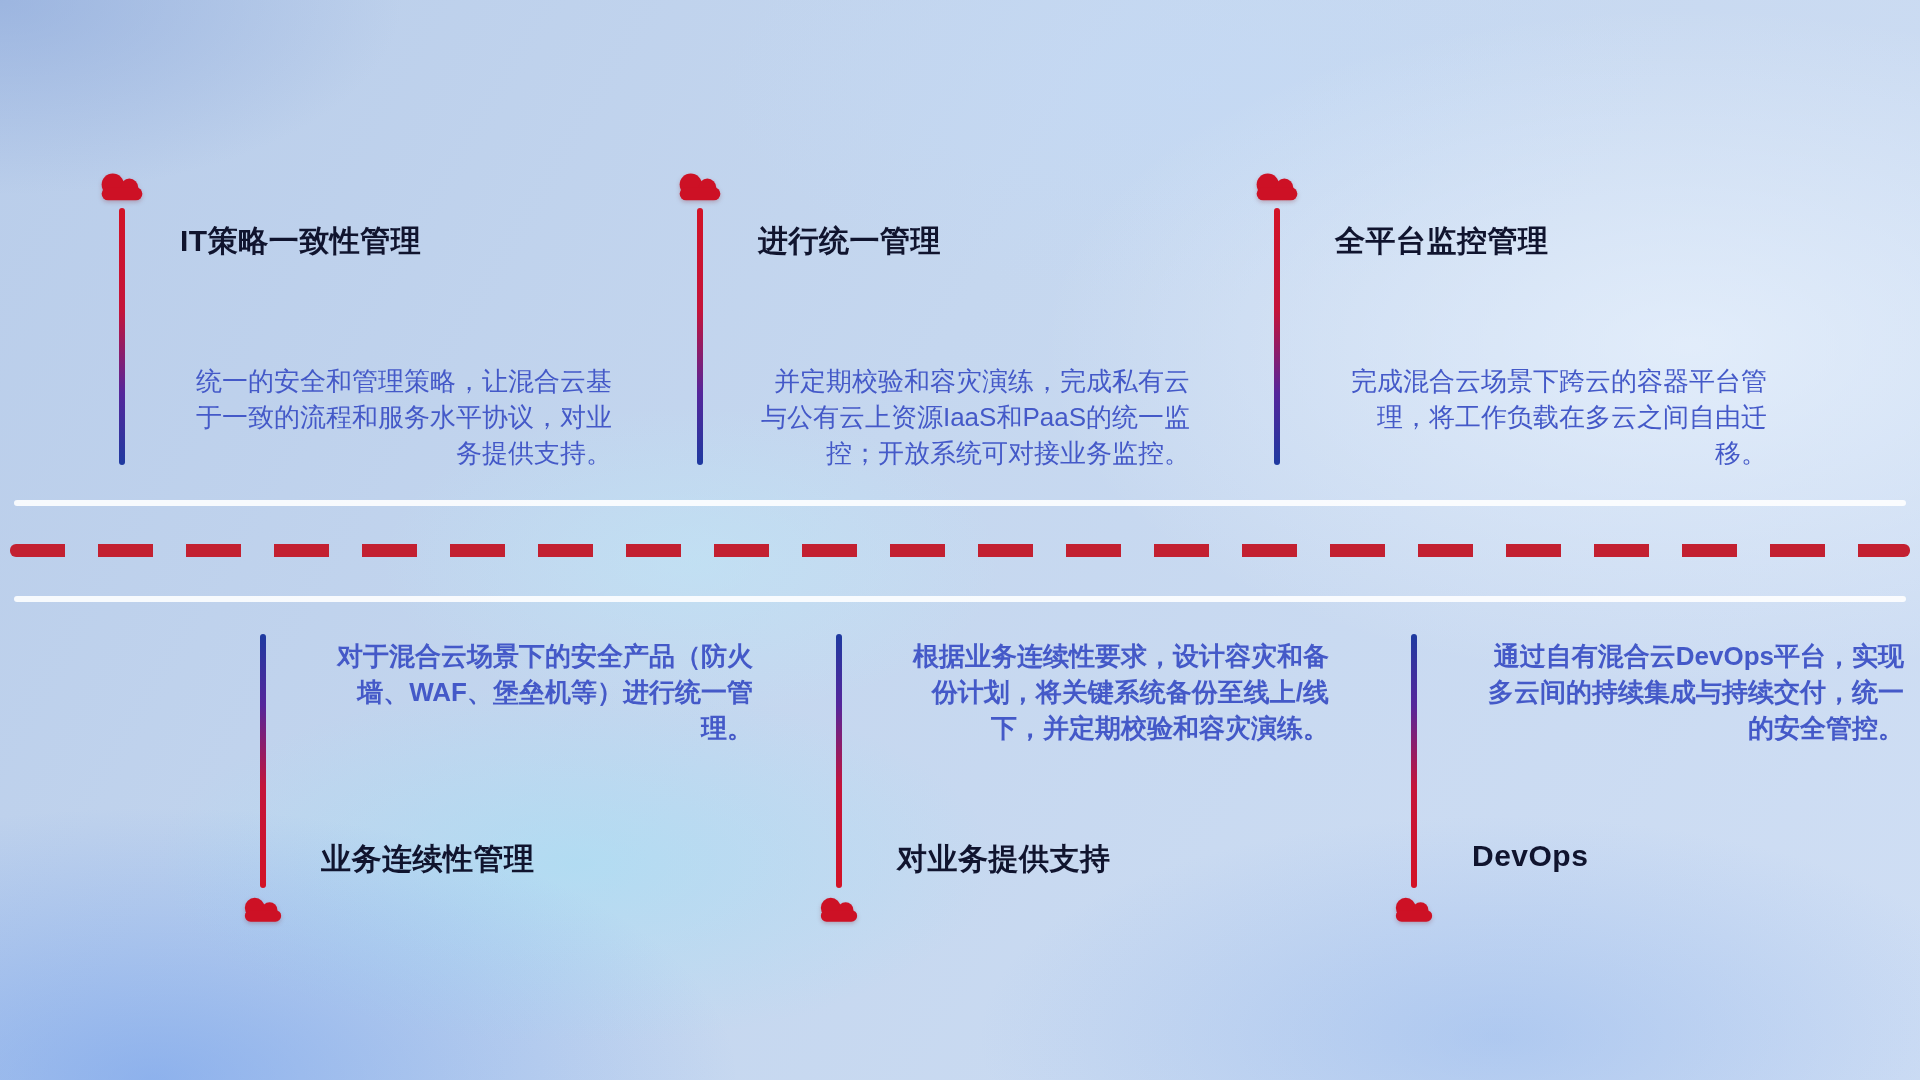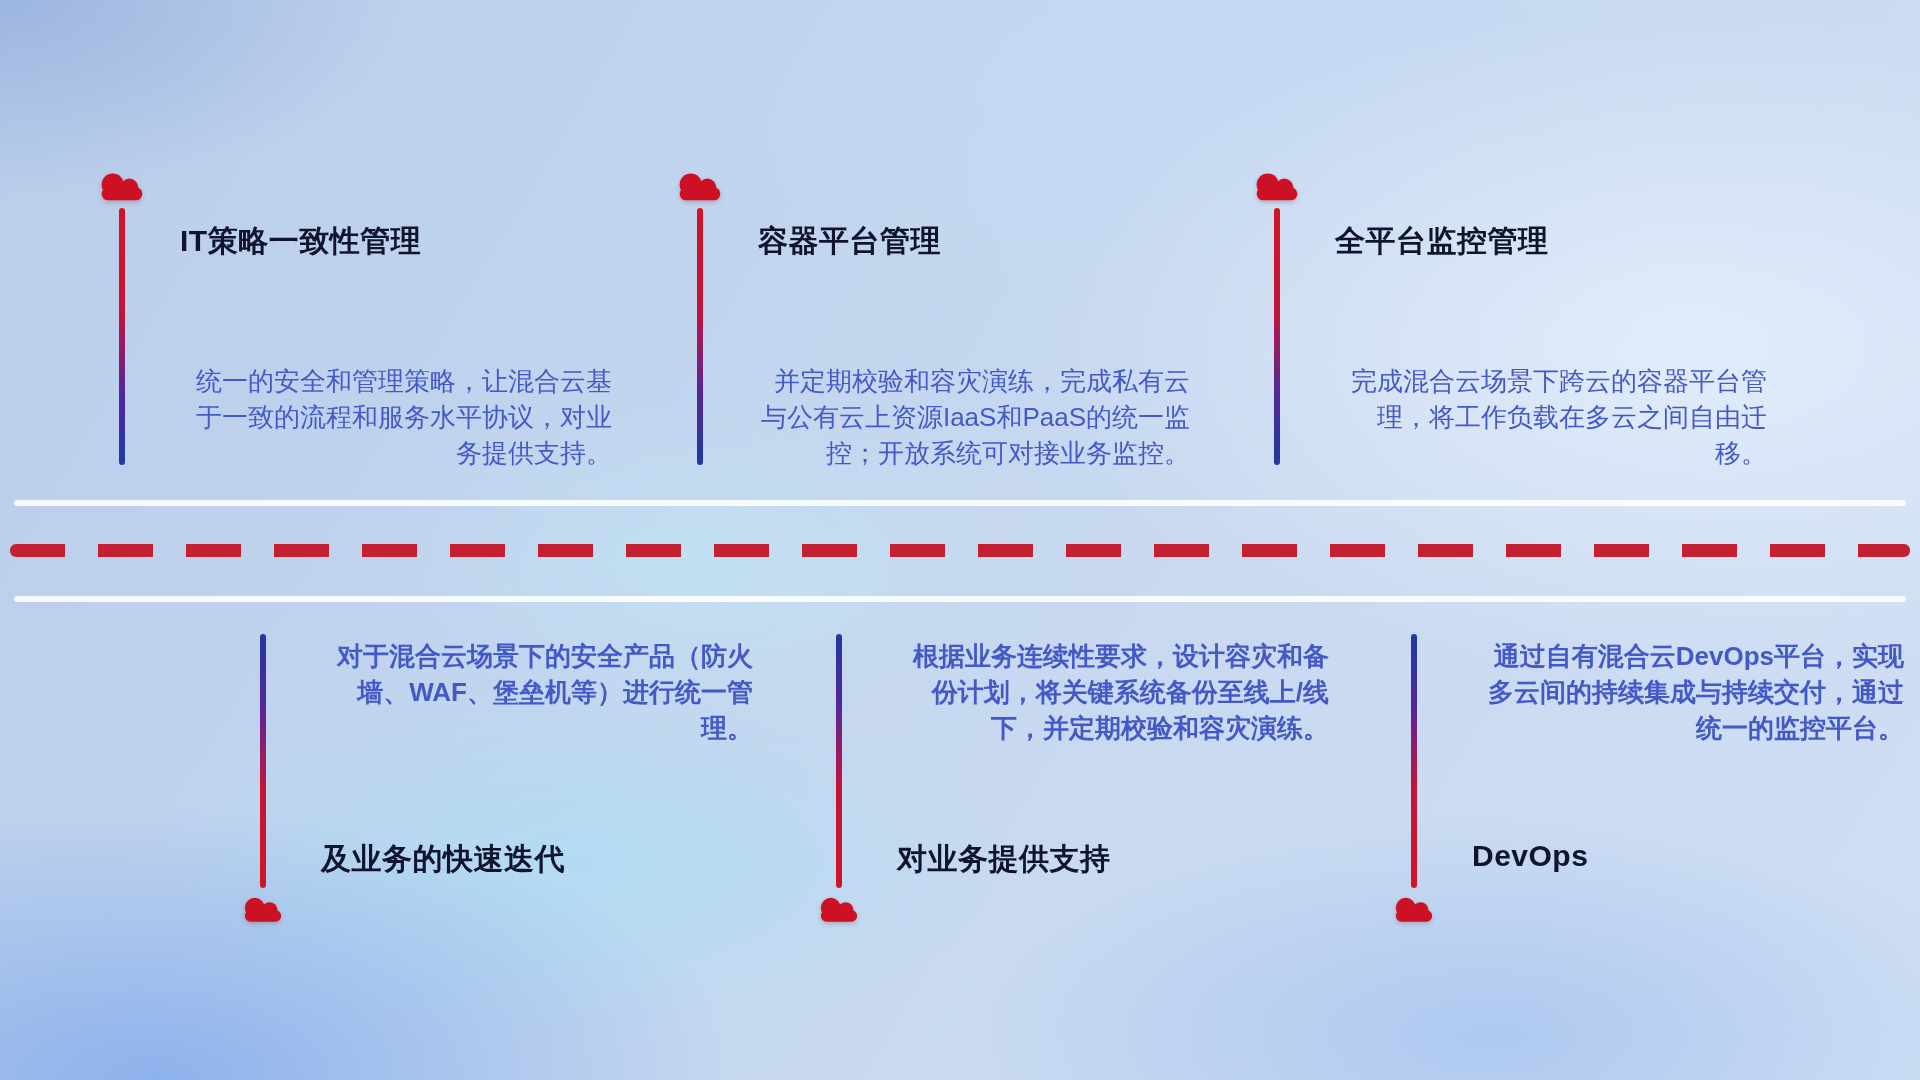--- a/index.html
+++ b/index.html
@@ -92,41 +92,41 @@
 
   <div class="item item-top" style="left:700px; top:167px;">
     <div class="cloud">
       <svg width="56" height="37" viewBox="0 0 60 40" aria-hidden="true">
         <circle cx="20" cy="19" r="12" fill="currentColor"></circle>
         <circle cx="38" cy="22" r="9.5" fill="currentColor"></circle>
         <rect x="8" y="22" width="44" height="14" rx="7" fill="currentColor"></rect>
       </svg>
     </div>
     <div class="pin pin-down"></div>
-    <h2 class="item-title">容器平台管理</h2>
+    <h2 class="item-title">进行统一管理</h2>
     <p class="item-desc">并定期校验和容灾演练，完成私有云与公有云上资源IaaS和PaaS的统一监控；开放系统可对接业务监控。</p>
   </div>
 
   <div class="item item-top" style="left:1277px; top:167px;">
     <div class="cloud">
       <svg width="56" height="37" viewBox="0 0 60 40" aria-hidden="true">
         <circle cx="20" cy="19" r="12" fill="currentColor"></circle>
         <circle cx="38" cy="22" r="9.5" fill="currentColor"></circle>
         <rect x="8" y="22" width="44" height="14" rx="7" fill="currentColor"></rect>
       </svg>
     </div>
     <div class="pin pin-down"></div>
     <h2 class="item-title">全平台监控管理</h2>
     <p class="item-desc">完成混合云场景下跨云的容器平台管理，将工作负载在多云之间自由迁移。</p>
   </div>
 
   <div class="item item-bottom" style="left:263px; top:634px;">
     <div class="pin pin-up"></div>
     <p class="item-desc">对于混合云场景下的安全产品（防火墙、WAF、堡垒机等）进行统一管理。</p>
-    <h2 class="item-title">及业务的快速迭代</h2>
+    <h2 class="item-title">业务连续性管理</h2>
     <div class="cloud">
       <svg width="50" height="33" viewBox="0 0 60 40" aria-hidden="true">
         <circle cx="20" cy="19" r="12" fill="currentColor"></circle>
         <circle cx="38" cy="22" r="9.5" fill="currentColor"></circle>
         <rect x="8" y="22" width="44" height="14" rx="7" fill="currentColor"></rect>
       </svg>
     </div>
   </div>
 
   <div class="item item-bottom" style="left:839px; top:634px;">
@@ -137,21 +137,21 @@
       <svg width="50" height="33" viewBox="0 0 60 40" aria-hidden="true">
         <circle cx="20" cy="19" r="12" fill="currentColor"></circle>
         <circle cx="38" cy="22" r="9.5" fill="currentColor"></circle>
         <rect x="8" y="22" width="44" height="14" rx="7" fill="currentColor"></rect>
       </svg>
     </div>
   </div>
 
   <div class="item item-bottom" style="left:1414px; top:634px;">
     <div class="pin pin-up"></div>
-    <p class="item-desc">通过自有混合云DevOps平台，实现多云间的持续集成与持续交付，通过统一的监控平台。</p>
+    <p class="item-desc">通过自有混合云DevOps平台，实现多云间的持续集成与持续交付，统一的安全管控。</p>
     <h2 class="item-title">DevOps</h2>
     <div class="cloud">
       <svg width="50" height="33" viewBox="0 0 60 40" aria-hidden="true">
         <circle cx="20" cy="19" r="12" fill="currentColor"></circle>
         <circle cx="38" cy="22" r="9.5" fill="currentColor"></circle>
         <rect x="8" y="22" width="44" height="14" rx="7" fill="currentColor"></rect>
       </svg>
     </div>
   </div>
 

